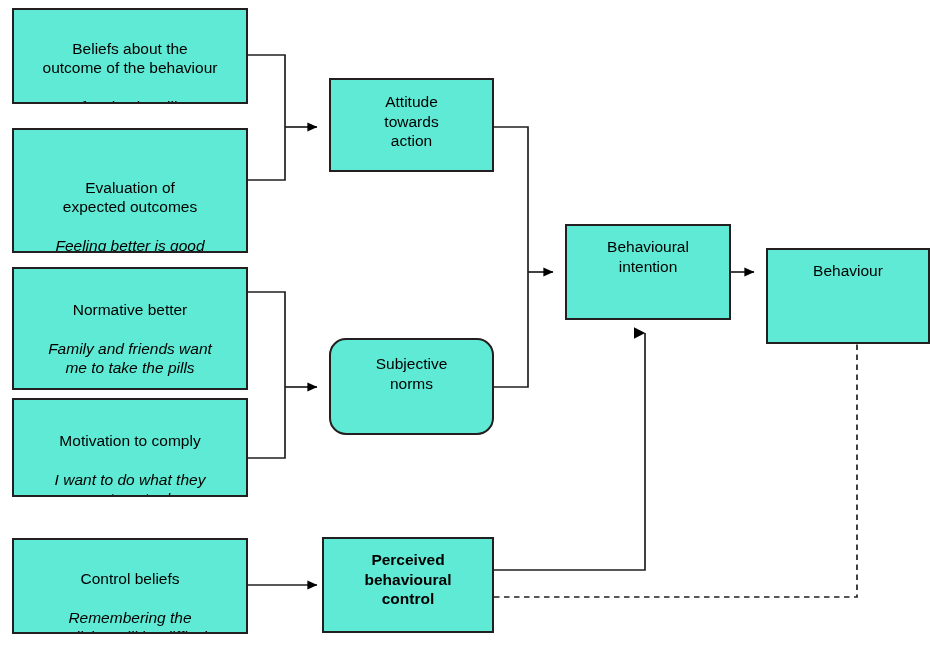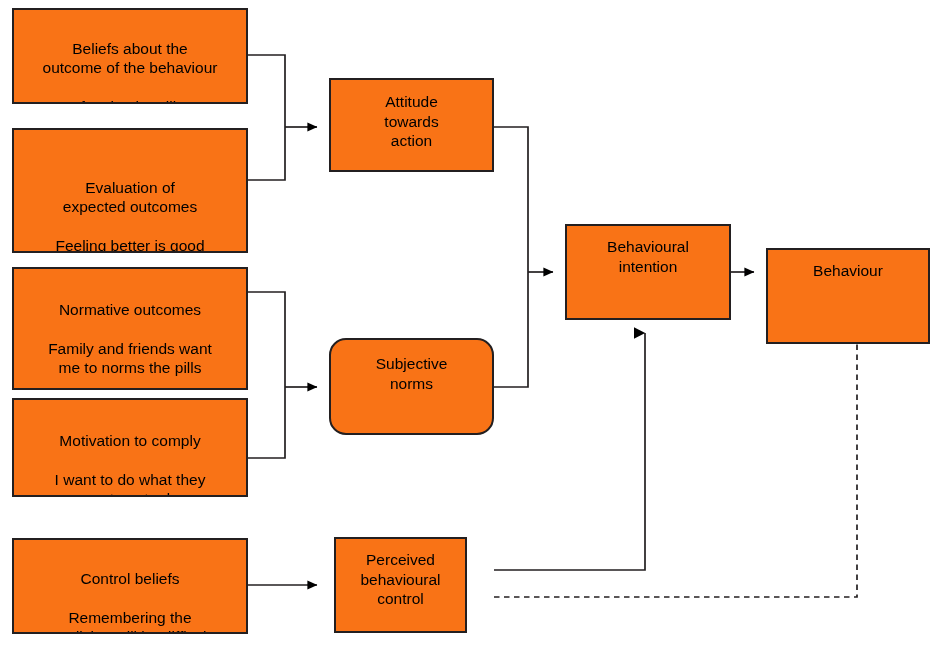--- a/index.html
+++ b/index.html
@@ -22,21 +22,21 @@
     position: absolute;
     top: 0;
     left: 0;
     width: 937px;
     height: 646px;
   }
   .node-box {
     position: absolute;
     box-sizing: border-box;
     border: 2px solid #231f20;
-    background: #f97316;
+    background: #5eead4;
     display: flex;
     align-items: flex-start;
     justify-content: center;
     text-align: center;
     overflow: hidden;
   }
   .node-text {
     line-height: 1.26;
     color: #000000;
     font-size: 15.5px;
@@ -50,20 +50,21 @@
     display: block;
     width: 100%;
   }
   .label-group .line-plain {
     display: block;
     font-style: normal;
     white-space: pre-line;
   }
   .label-group .line-italic {
     display: block;
+    font-style: italic;
     white-space: pre-line;
   }
 </style>
 </head>
 <body>
 
 <div id="diagram-root">
 
   <svg class="flow-canvas" viewBox="0 0 937 646" aria-hidden="true">
     <defs>
@@ -138,23 +139,23 @@
   <div class="node-box" style="left:12px; top:128px; width:236px; height:125px; padding-top:28px;">
     <span class="node-text label-group">
       <span class="line-plain">Evaluation of
 expected outcomes</span>
       <span class="line-italic">Feeling better is good</span>
     </span>
   </div>
 
   <div class="node-box" style="left:12px; top:267px; width:236px; height:123px; padding-top:11px;">
     <span class="node-text label-group">
-      <span class="line-plain">Normative outcomes</span>
+      <span class="line-plain">Normative better</span>
       <span class="line-italic">Family and friends want
-me to norms the pills</span>
+me to take the pills</span>
     </span>
   </div>
 
   <div class="node-box" style="left:12px; top:398px; width:236px; height:99px; padding-top:11px;">
     <span class="node-text label-group">
       <span class="line-plain">Motivation to comply</span>
       <span class="line-italic">I want to do what they
 want me to do</span>
     </span>
   </div>
@@ -171,21 +172,21 @@
     <span class="node-text plain">Attitude
 towards
 action</span>
   </div>
 
   <div class="node-box" style="left:329px; top:338px; width:165px; height:97px; padding-top:14px;border-radius:17px;">
     <span class="node-text plain">Subjective
 norms</span>
   </div>
 
-  <div class="node-box" style="left:334px; top:537px; width:133px; height:96px; padding-top:11px;">
+  <div class="node-box" style="left:322px; top:537px; width:172px; height:96px; padding-top:11px;font-weight:bold;">
     <span class="node-text plain">Perceived
 behavioural
 control</span>
   </div>
 
   <div class="node-box" style="left:565px; top:224px; width:166px; height:96px; padding-top:11px;">
     <span class="node-text plain">Behavioural
 intention</span>
   </div>
 

